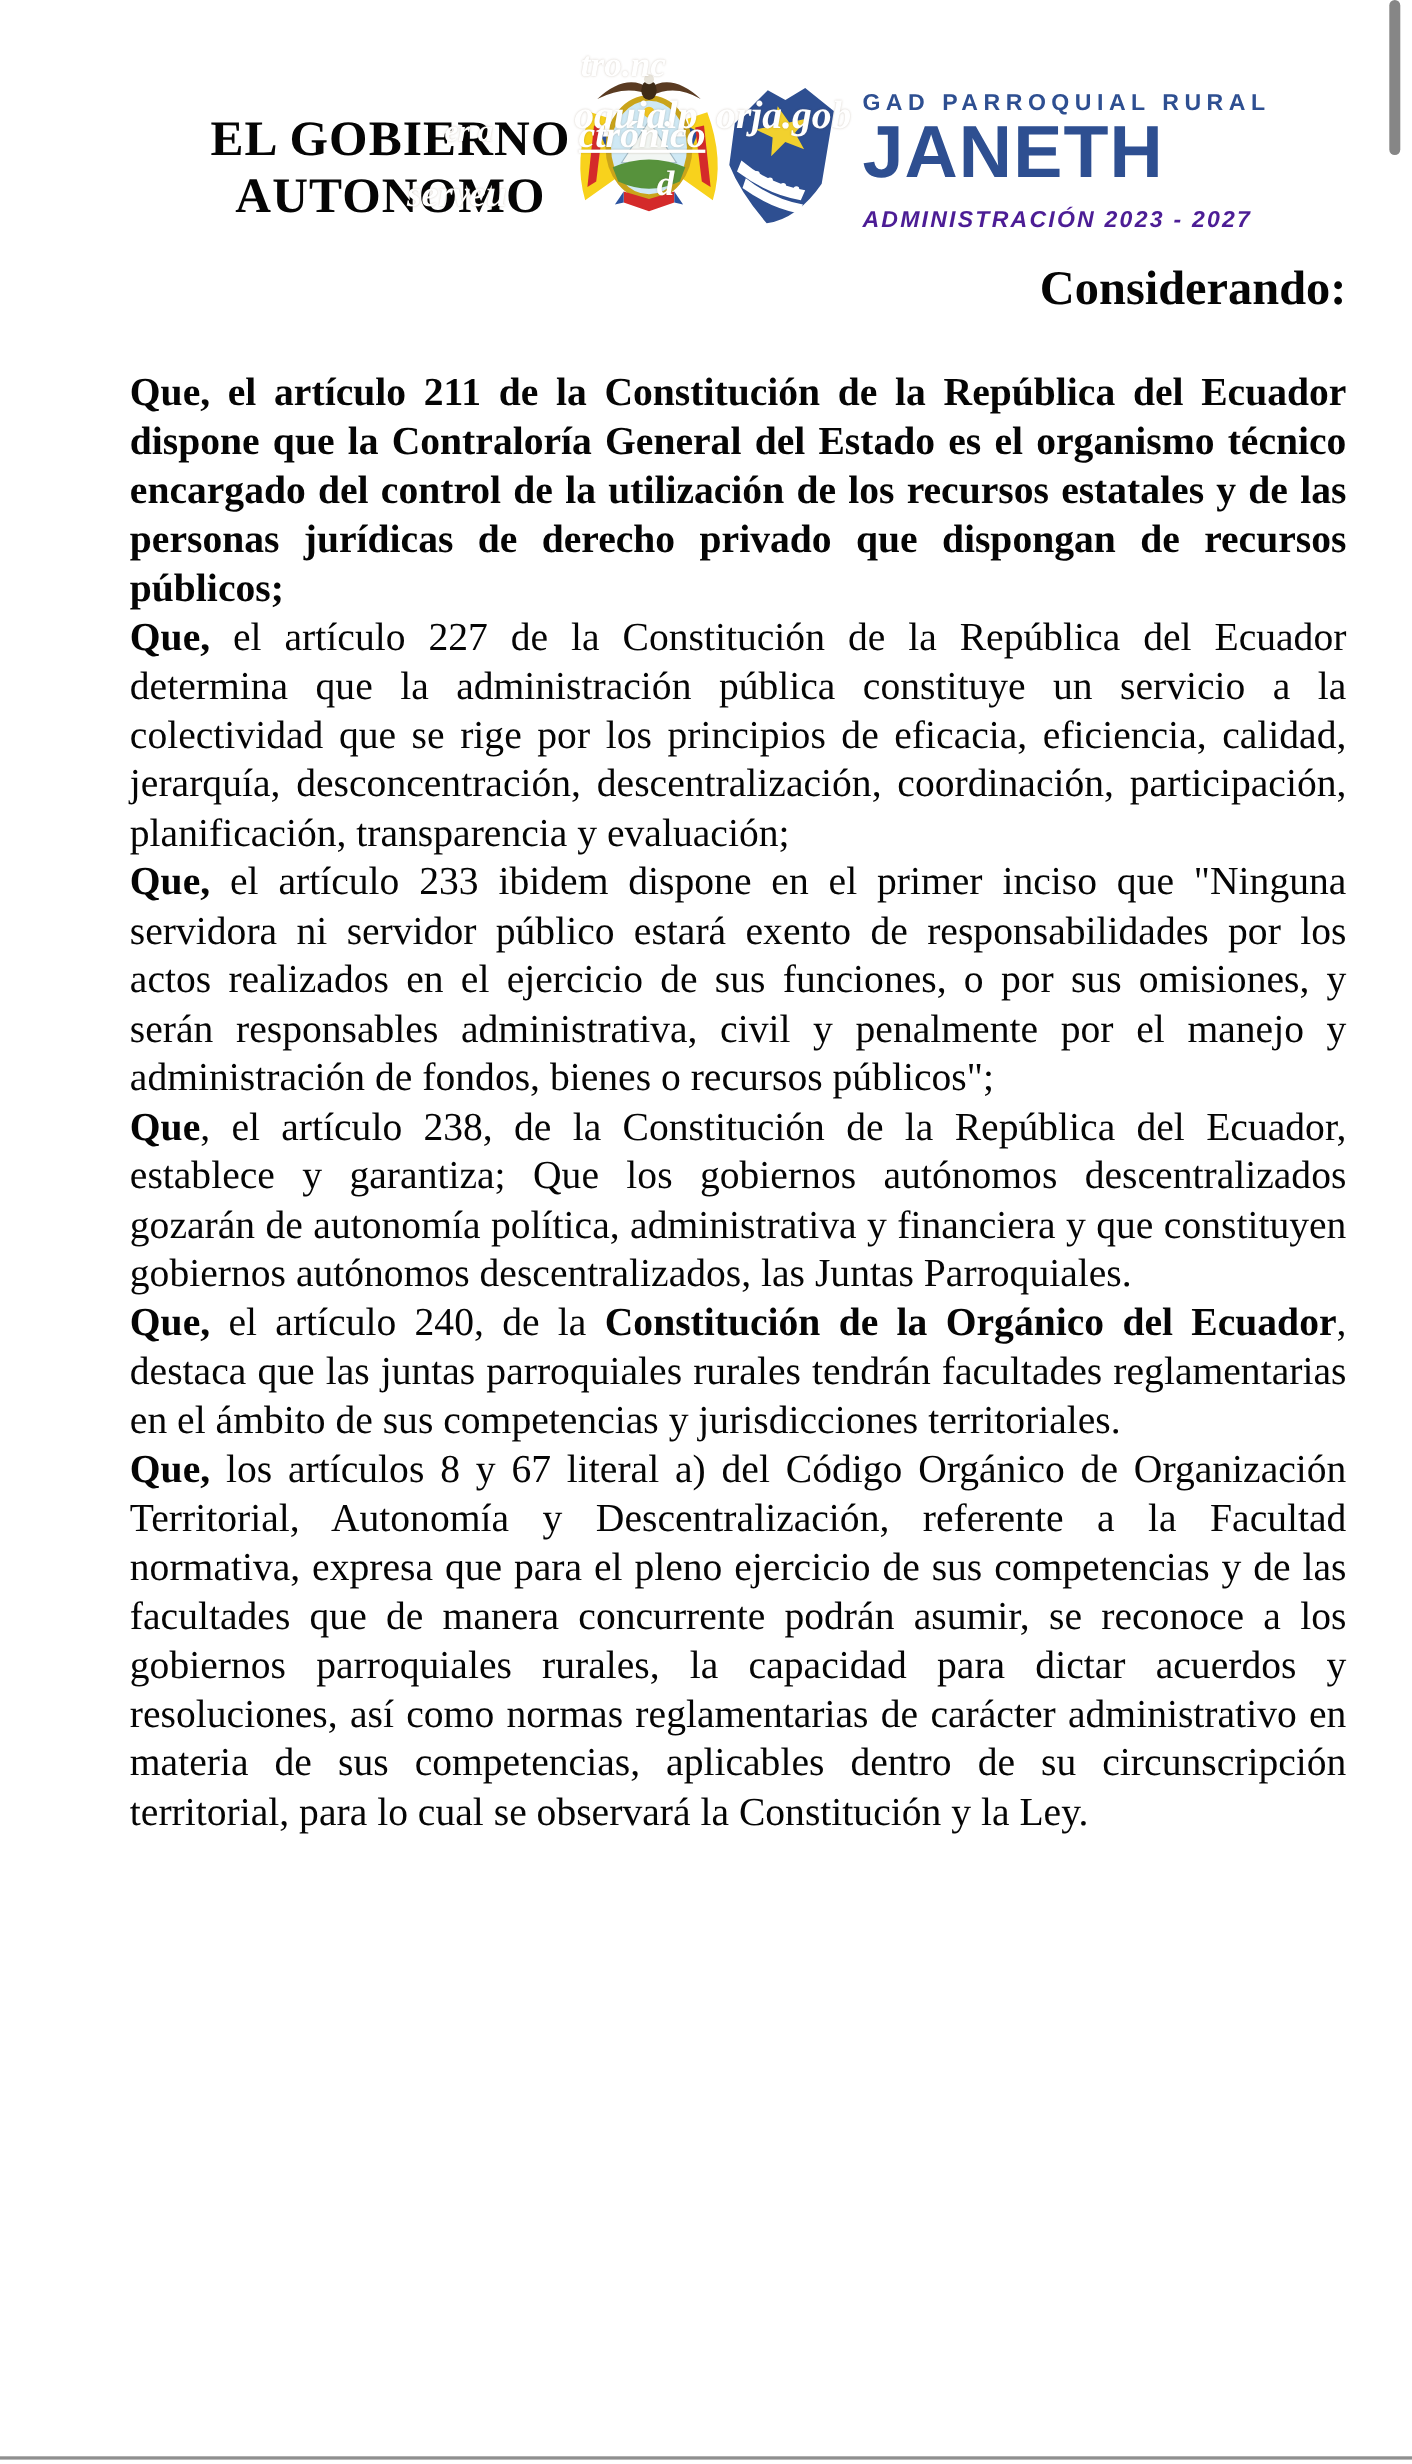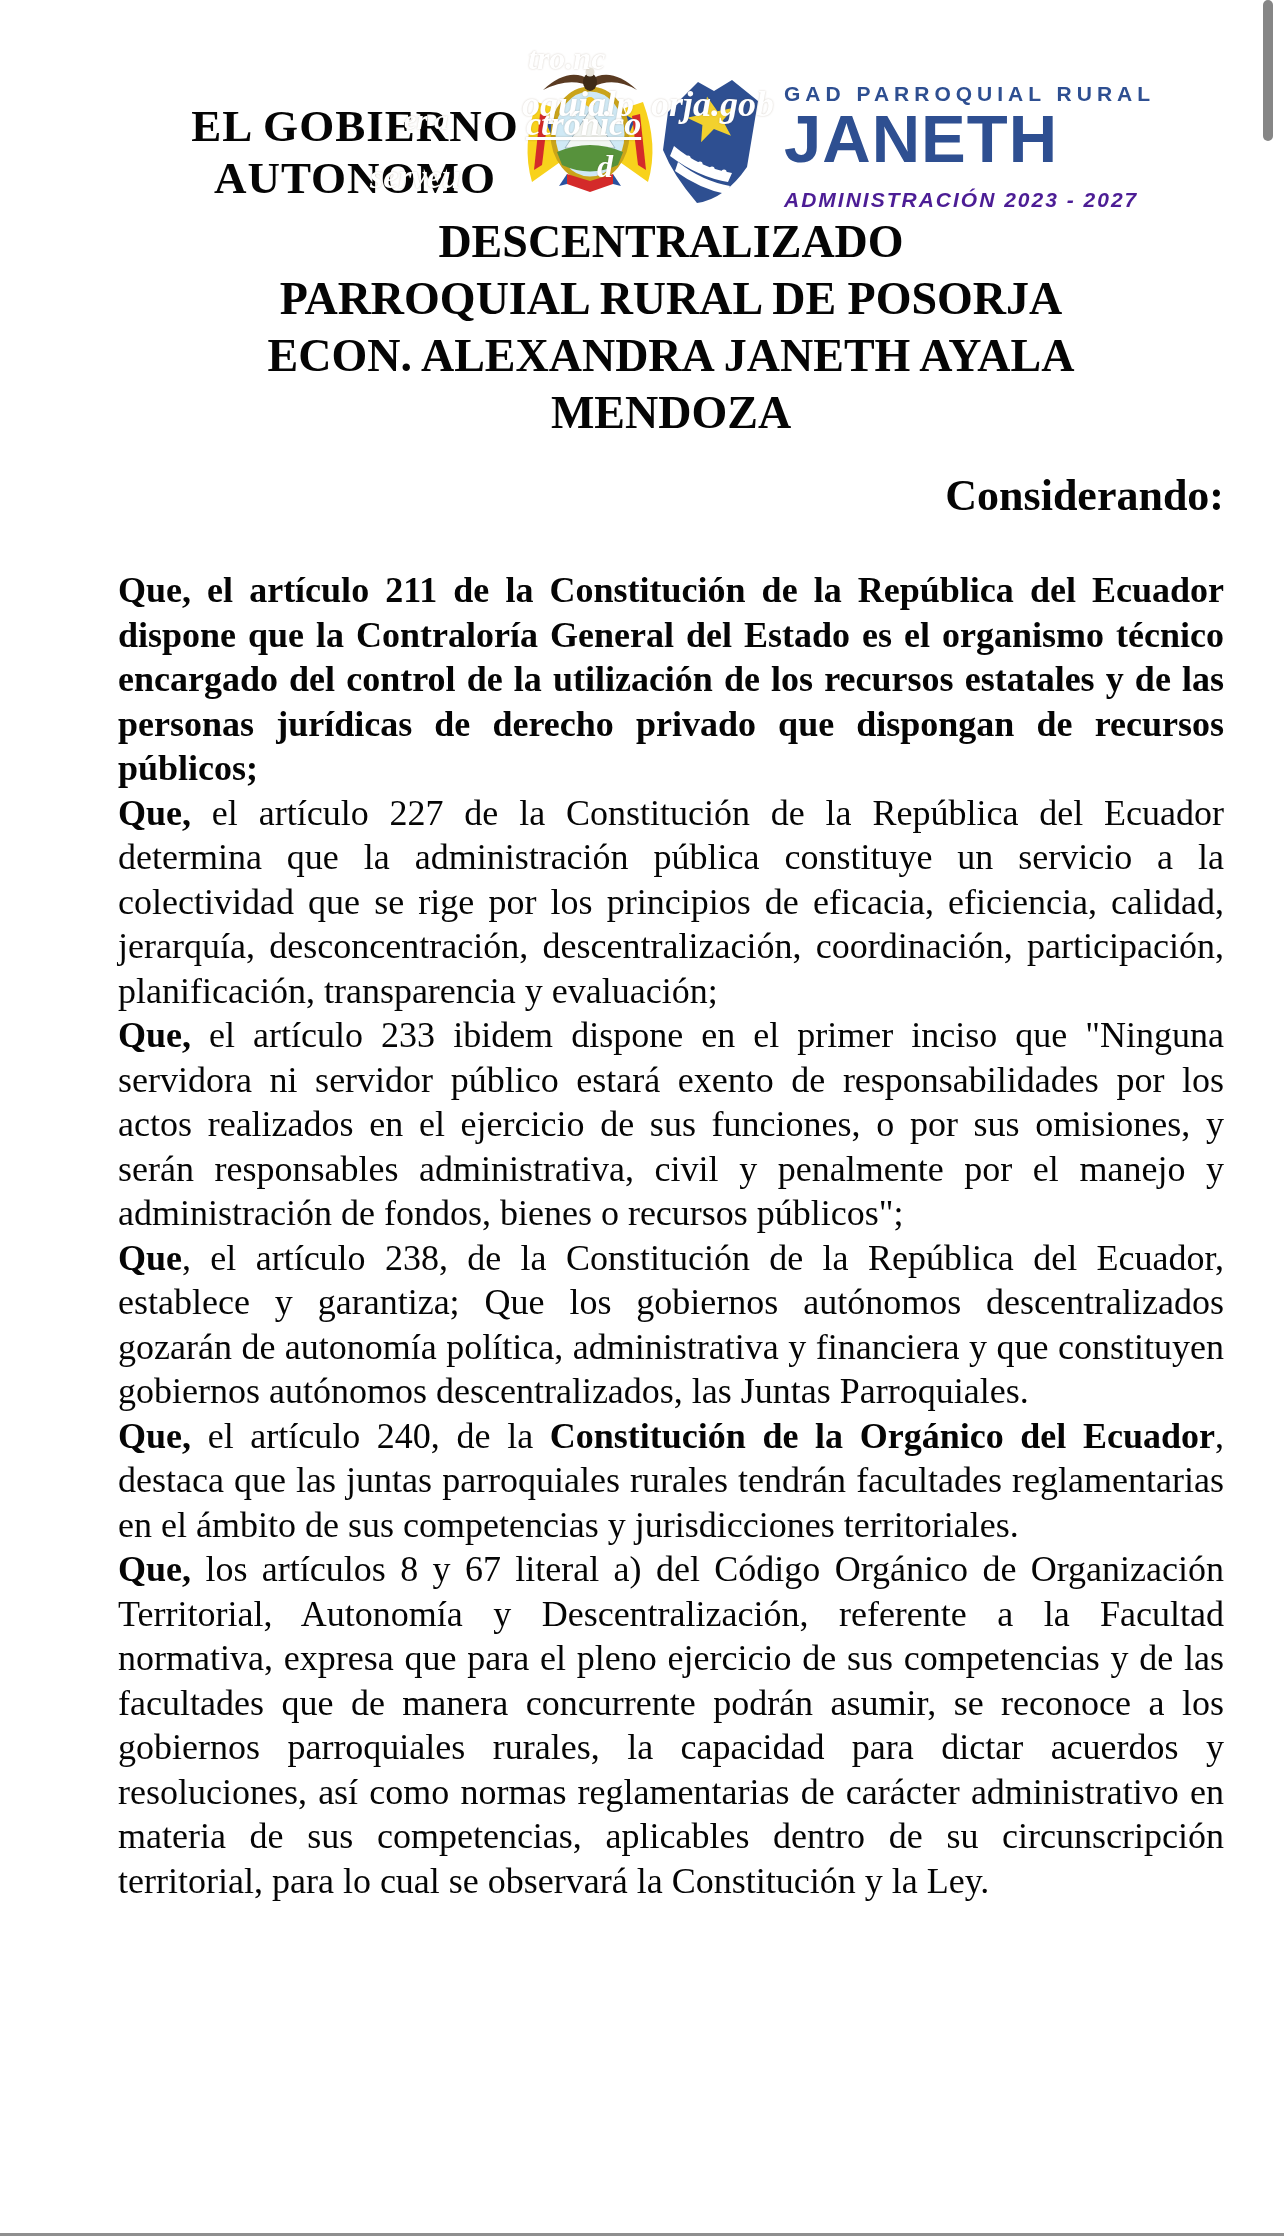--- a/index.html
+++ b/index.html
@@ -108,26 +108,20 @@
         </svg>
         <div class="logo-text">
           <div class="logo-top">GAD PARROQUIAL RURAL</div>
           <div class="logo-name">JANETH</div>
           <div class="logo-bottom">ADMINISTRACIÓN 2023 - 2027</div>
         </div>
       </div>
 
     </div>
 
-    <div class="doc-title">
-      <div>DESCENTRALIZADO</div>
-      <div>PARROQUIAL RURAL DE POSORJA</div>
-      <div>ECON. ALEXANDRA JANETH AYALA</div>
-      <div>MENDOZA</div>
-    </div>
 
     <div class="considerando">Considerando:</div>
 
     <div class="paragraphs">
         <p class="para"><span class="b">Que, el artículo 211 de la Constitución de la República del Ecuador dispone que la Contraloría General del Estado es el organismo técnico encargado del control de la utilización de los recursos estatales y de las personas jurídicas de derecho privado que dispongan de recursos públicos;</span></p>
         <p class="para"><span class="b">Que,</span><span> el artículo 227 de la Constitución de la República del Ecuador determina que la administración pública constituye un servicio a la colectividad que se rige por los principios de eficacia, eficiencia, calidad, jerarquía, desconcentración, descentralización, coordinación, participación, planificación, transparencia y evaluación;</span></p>
         <p class="para"><span class="b">Que,</span><span> el artículo 233 ibidem dispone en el primer inciso que "Ninguna servidora ni servidor público estará exento de responsabilidades por los actos realizados en el ejercicio de sus funciones, o por sus omisiones, y serán responsables administrativa, civil y penalmente por el manejo y administración de fondos, bienes o recursos públicos";</span></p>
         <p class="para"><span class="b">Que</span><span>, el artículo 238, de la Constitución de la República del Ecuador, establece y garantiza; Que los gobiernos autónomos descentralizados gozarán de autonomía política, administrativa y financiera y que constituyen gobiernos autónomos descentralizados, las Juntas Parroquiales.</span></p>
         <p class="para"><span class="b">Que,</span><span> el artículo 240, de la </span><span class="b">Constitución de la Orgánico del Ecuador</span><span>, destaca que las juntas parroquiales rurales tendrán facultades reglamentarias en el ámbito de sus competencias y jurisdicciones territoriales.</span></p>
         <p class="para"><span class="b">Que,</span><span> los artículos 8 y 67 literal a) del Código Orgánico de Organización Territorial, Autonomía y Descentralización, referente a la Facultad normativa, expresa que para el pleno ejercicio de sus competencias y de las facultades que de manera concurrente podrán asumir, se reconoce a los gobiernos parroquiales rurales, la capacidad para dictar acuerdos y resoluciones, así como normas reglamentarias de carácter administrativo en materia de sus competencias, aplicables dentro de su circunscripción territorial, para lo cual se observará la Constitución y la Ley.</span></p>

